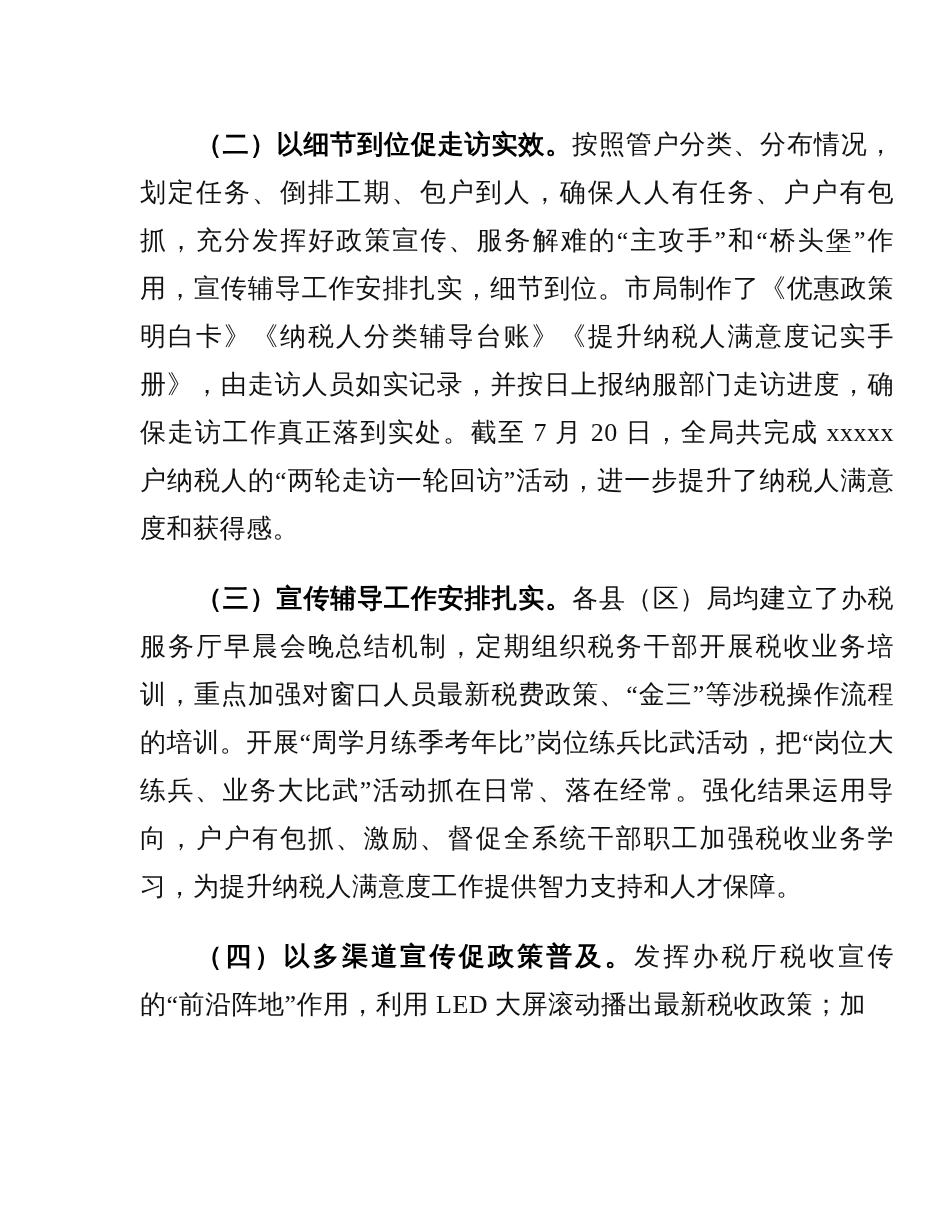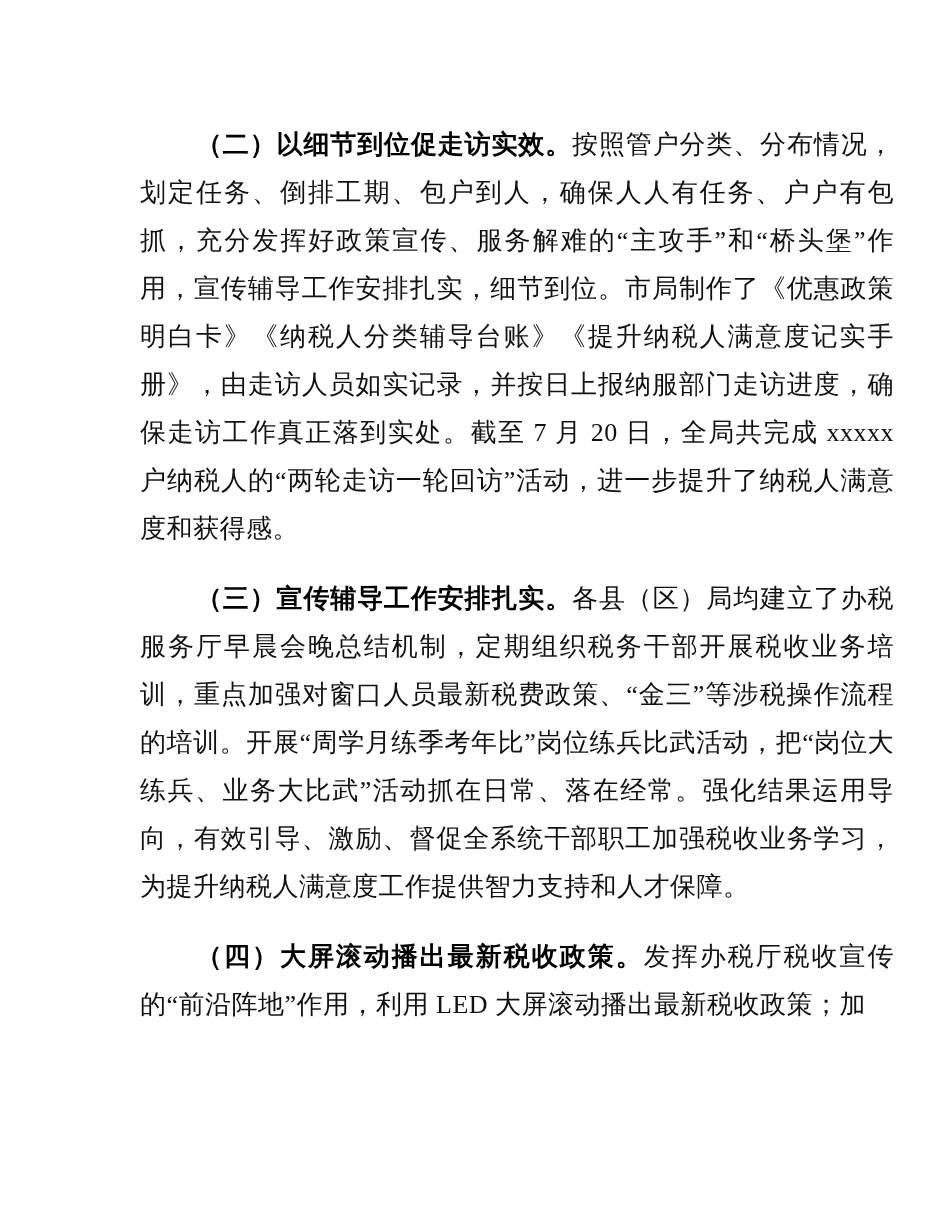--- a/index.html
+++ b/index.html
@@ -36,17 +36,17 @@
     color: #000000;
   }
 </style>
 </head>
 <body style="background: rgb(255, 255, 255); color: rgb(17, 17, 17);">
 
 <div class="page">
 
   <p class="para"><span class="sec-heading">（二）以细节到位促走访实效。</span><span class="body-text">按照管户分类、分布情况，划定任务、倒排工期、包户到人，确保人人有任务、户户有包抓，充分发挥好政策宣传、服务解难的“主攻手”和“桥头堡”作用，宣传辅导工作安排扎实，细节到位。市局制作了《优惠政策明白卡》《纳税人分类辅导台账》《提升纳税人满意度记实手册》，由走访人员如实记录，并按日上报纳服部门走访进度，确保走访工作真正落到实处。截至 7 月 20 日，全局共完成 xxxxx 户纳税人的“两轮走访一轮回访”活动，进一步提升了纳税人满意度和获得感。</span></p>
 
-  <p class="para"><span class="sec-heading">（三）宣传辅导工作安排扎实。</span><span class="body-text">各县（区）局均建立了办税服务厅早晨会晚总结机制，定期组织税务干部开展税收业务培训，重点加强对窗口人员最新税费政策、“金三”等涉税操作流程的培训。开展“周学月练季考年比”岗位练兵比武活动，把“岗位大练兵、业务大比武”活动抓在日常、落在经常。强化结果运用导向，有效引导、激励、督促全系统干部职工加强税收业务学习，为提升纳税人满意度工作提供智力支持和人才保障。</span></p>
+  <p class="para"><span class="sec-heading">（三）宣传辅导工作安排扎实。</span><span class="body-text">各县（区）局均建立了办税服务厅早晨会晚总结机制，定期组织税务干部开展税收业务培训，重点加强对窗口人员最新税费政策、“金三”等涉税操作流程的培训。开展“周学月练季考年比”岗位练兵比武活动，把“岗位大练兵、业务大比武”活动抓在日常、落在经常。强化结果运用导向，户户有包抓、激励、督促全系统干部职工加强税收业务学习，为提升纳税人满意度工作提供智力支持和人才保障。</span></p>
 
-  <p class="para"><span class="sec-heading">（四）大屏滚动播出最新税收政策。</span><span class="body-text">发挥办税厅税收宣传的“前沿阵地”作用，利用 LED 大屏滚动播出最新税收政策；加</span></p>
+  <p class="para"><span class="sec-heading">（四）以多渠道宣传促政策普及。</span><span class="body-text">发挥办税厅税收宣传的“前沿阵地”作用，利用 LED 大屏滚动播出最新税收政策；加</span></p>
 
 </div>
 
 </body></html>

